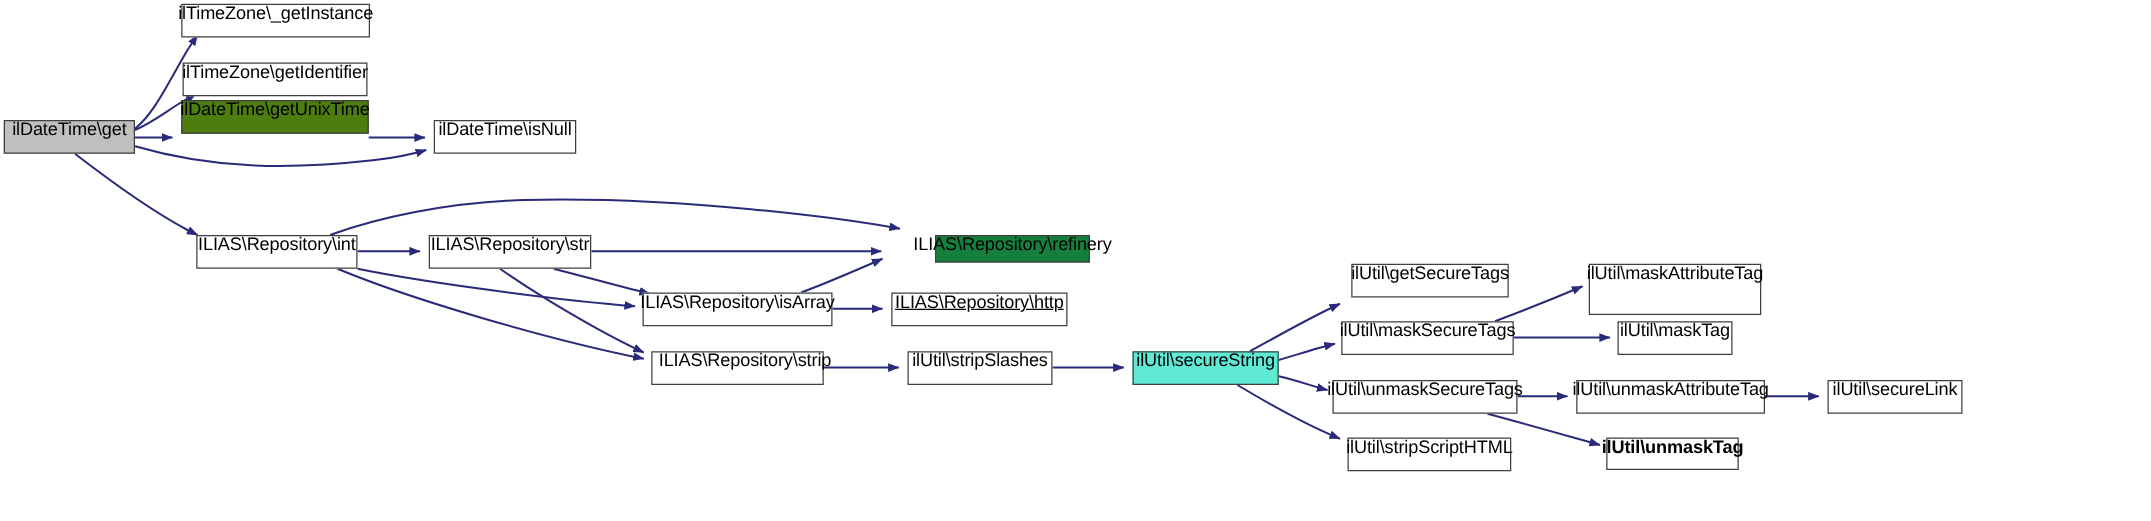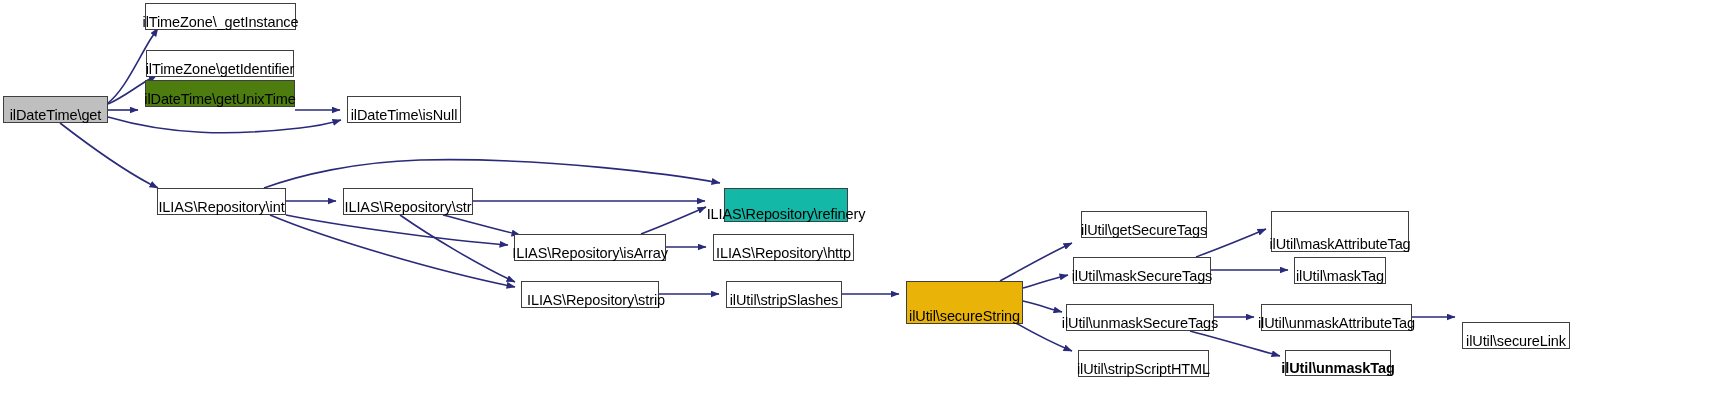--- a/index.html
+++ b/index.html
@@ -28,21 +28,21 @@
   }
   .gnode {
     position: absolute;
     box-sizing: border-box;
     border: 1px solid #3f3f3f;
     background: #ffffff;
     color: #000000;
     font-size: 14.5px;
     line-height: 1;
     display: flex;
-    align-items: flex-end;
+    align-items: flex-start;
     justify-content: center;
     white-space: nowrap;
     letter-spacing: -0.1px;
     z-index: 2;
   }
   .gnode.highlight {
     background: #bfbfbf;
   }
 </style>
 </head>
@@ -101,36 +101,36 @@
       </div>
       <div class="gnode" style="left: 347px; top: 96px; width: 114px; height: 27px; border-color: rgb(63, 63, 63); background: rgb(255, 255, 255); color: rgb(0, 0, 0);">
         <span>ilDateTime\isNull</span>
       </div>
       <div class="gnode" style="left: 157px; top: 188px; width: 129px; height: 27px; border-color: rgb(63, 63, 63); background: rgb(255, 255, 255); color: rgb(0, 0, 0);">
         <span>ILIAS\Repository\int</span>
       </div>
       <div class="gnode" style="left: 343px; top: 188px; width: 130px; height: 27px; border-color: rgb(63, 63, 63); background: rgb(255, 255, 255); color: rgb(0, 0, 0);">
         <span>ILIAS\Repository\str</span>
       </div>
-      <div class="gnode" style="left: 724px; top: 188px; width: 124px; height: 34px; border-color: rgb(63, 63, 63); background: #14b8a6; color: rgb(0, 0, 0);">
+      <div class="gnode" style="left: 748px; top: 188px; width: 124px; height: 22px; border-color: rgb(63, 63, 63); background: #15803d; color: rgb(0, 0, 0);">
         <span>ILIAS\Repository\refinery</span>
       </div>
       <div class="gnode" style="left: 514px; top: 234px; width: 152px; height: 27px; border-color: rgb(63, 63, 63); background: rgb(255, 255, 255); color: rgb(0, 0, 0);">
         <span>ILIAS\Repository\isArray</span>
       </div>
-      <div class="gnode" style="left: 713px; top: 234px; width: 141px; height: 27px; border-color: rgb(63, 63, 63); background: rgb(255, 255, 255); color: rgb(0, 0, 0);">
+      <div class="gnode" style="left: 713px; top: 234px; width: 141px; height: 27px; border-color: rgb(63, 63, 63); background: rgb(255, 255, 255); color: rgb(0, 0, 0); text-decoration: underline;">
         <span>ILIAS\Repository\http</span>
       </div>
       <div class="gnode" style="left: 521px; top: 281px; width: 138px; height: 27px; border-color: rgb(63, 63, 63); background: rgb(255, 255, 255); color: rgb(0, 0, 0); padding-left: 12px;">
         <span>ILIAS\Repository\strip</span>
       </div>
       <div class="gnode" style="left: 726px; top: 281px; width: 116px; height: 27px; border-color: rgb(63, 63, 63); background: rgb(255, 255, 255); color: rgb(0, 0, 0);">
         <span>ilUtil\stripSlashes</span>
       </div>
-      <div class="gnode" style="left: 906px; top: 281px; width: 117px; height: 43px; border-color: rgb(63, 63, 63); background: #eab308; color: rgb(0, 0, 0);">
+      <div class="gnode" style="left: 906px; top: 281px; width: 117px; height: 27px; border-color: rgb(63, 63, 63); background: #5eead4; color: rgb(0, 0, 0);">
         <span>ilUtil\secureString</span>
       </div>
       <div class="gnode" style="left: 1081px; top: 211px; width: 126px; height: 27px; border-color: rgb(63, 63, 63); background: rgb(255, 255, 255); color: rgb(0, 0, 0);">
         <span>ilUtil\getSecureTags</span>
       </div>
       <div class="gnode" style="left: 1073px; top: 257px; width: 138px; height: 27px; border-color: rgb(63, 63, 63); background: rgb(255, 255, 255); color: rgb(0, 0, 0);">
         <span>ilUtil\maskSecureTags</span>
       </div>
       <div class="gnode" style="left: 1066px; top: 304px; width: 148px; height: 27px; border-color: rgb(63, 63, 63); background: rgb(255, 255, 255); color: rgb(0, 0, 0);">
         <span>ilUtil\unmaskSecureTags</span>
@@ -143,18 +143,18 @@
       </div>
       <div class="gnode" style="left: 1294px; top: 257px; width: 92px; height: 27px; border-color: rgb(63, 63, 63); background: rgb(255, 255, 255); color: rgb(0, 0, 0);">
         <span>ilUtil\maskTag</span>
       </div>
       <div class="gnode" style="left: 1261px; top: 304px; width: 151px; height: 27px; border-color: rgb(63, 63, 63); background: rgb(255, 255, 255); color: rgb(0, 0, 0);">
         <span>ilUtil\unmaskAttributeTag</span>
       </div>
       <div class="gnode" style="left: 1285px; top: 350px; width: 106px; height: 26px; border-color: rgb(63, 63, 63); background: rgb(255, 255, 255); color: rgb(0, 0, 0); font-weight: bold;">
         <span>ilUtil\unmaskTag</span>
       </div>
-      <div class="gnode" style="left: 1462px; top: 304px; width: 108px; height: 27px; border-color: rgb(63, 63, 63); background: rgb(255, 255, 255); color: rgb(0, 0, 0); margin-top: 18px;">
+      <div class="gnode" style="left: 1462px; top: 304px; width: 108px; height: 27px; border-color: rgb(63, 63, 63); background: rgb(255, 255, 255); color: rgb(0, 0, 0);">
         <span>ilUtil\secureLink</span>
       </div>
     </div>
 
 </div>
 
 </body></html>

